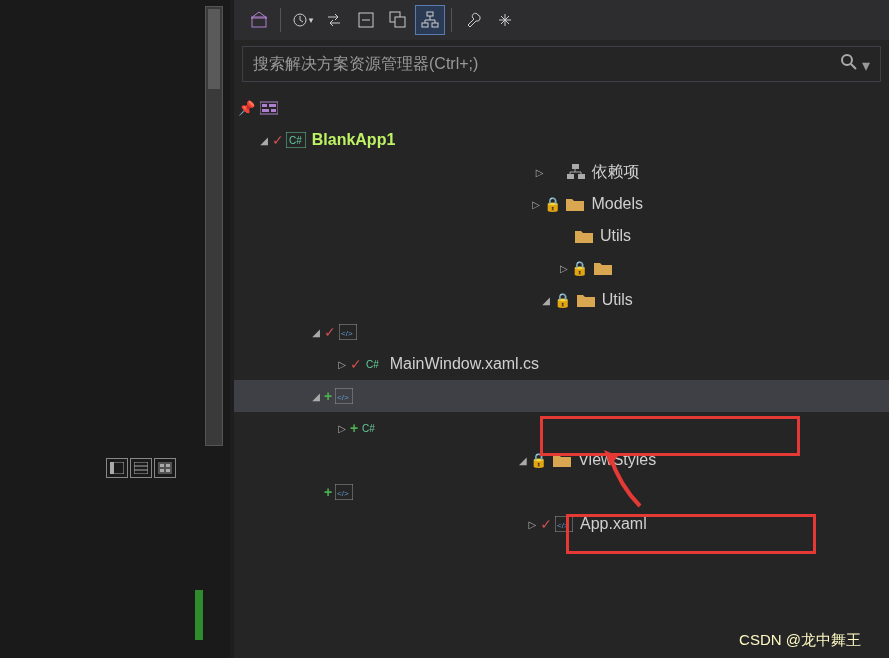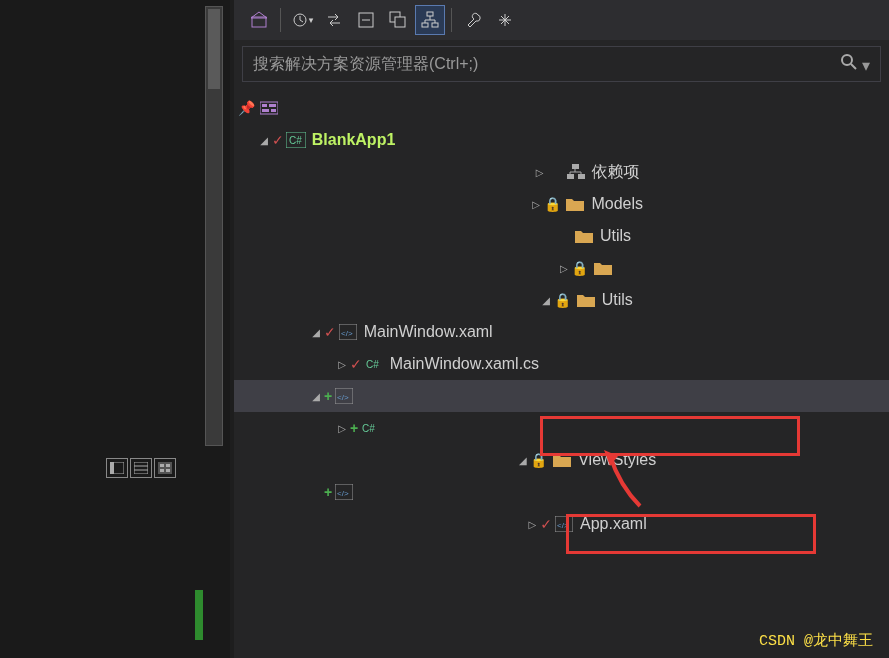--- a/index.html
+++ b/index.html
@@ -119,24 +119,23 @@
   pointer-events: none;
 }
 .arrow-anno {
   position: absolute;
   left: 600px; top: 446px;
   width: 40px; height: 50px;
   color: #e53935;
 }
 .watermark {
   position: absolute;
-  right: 16px; bottom: 8px;
-  color: #fde047;
+  right: 28px; bottom: 8px;
+  color: #fef9c3;
   font-size: 15px;
-  font-family: Liberation Mono, monospace;
 }
 
 .ico { width: 20px; height: 20px; display:inline-flex; align-items:center; justify-content:center; margin-right:2px; }
 </style>
 </head>
 <body>
 
 <div class="left-pane">
   <div class="left-scroll">
     <div class="left-scroll-thumb"></div>
@@ -322,21 +321,20 @@
 
     <div class="row indent3">
       <span class="arrow open"></span>
       <span class="check">✓</span>
       <span class="ico">
           <svg width="18" height="16">
             <rect x="0" y="0" width="18" height="16" fill="none" stroke="#999"></rect>
             <text x="2" y="12" font-size="8" fill="#69c">&lt;/&gt;</text>
           </svg>
         </span>
-      <span class="label">MainWindow.xaml</span>
     </div>
 
     <div class="row indent4">
       <span class="arrow closed"></span>
       <span class="check">✓</span>
       <span class="ico">
           <svg width="18" height="16">
             <text x="1" y="12" font-size="10" fill="#6c9">C#</text>
           </svg>
         </span>

